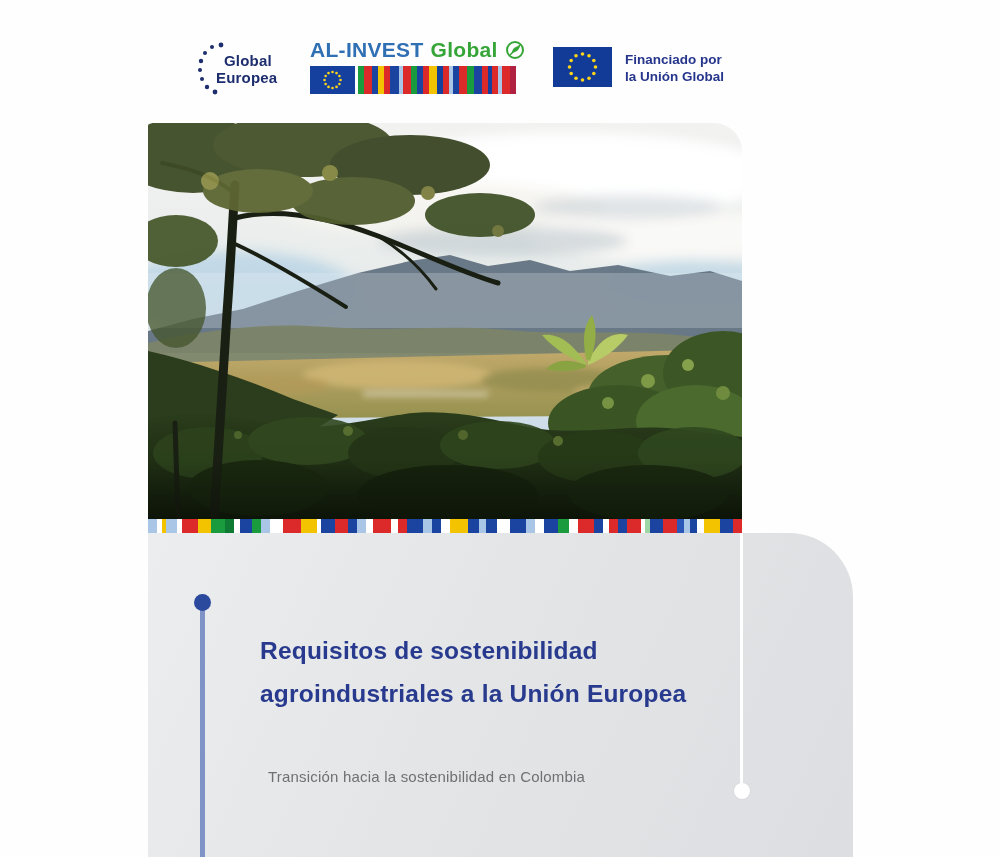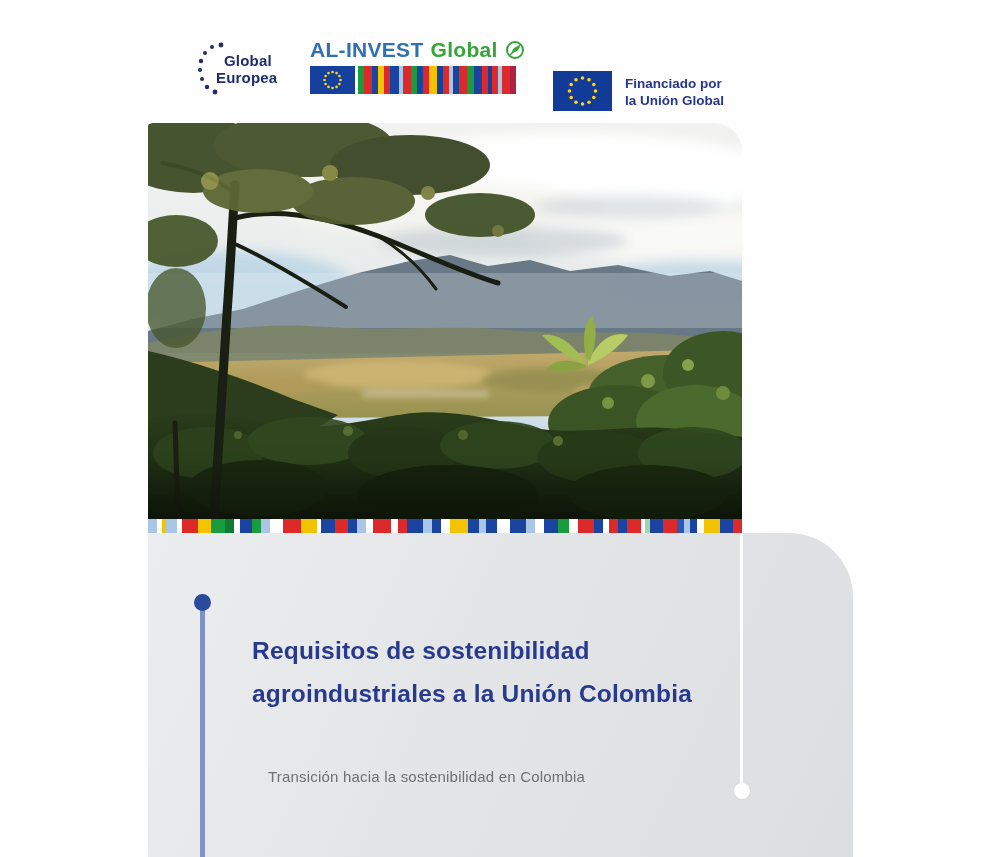--- a/index.html
+++ b/index.html
@@ -18,21 +18,21 @@
 
   .alinvest { position:absolute; left:310px; top:38px; width:206px; }
   .alinvest-title { font-size:21px; font-weight:bold; color:#2f6fb4; letter-spacing:.3px; white-space:nowrap; display:flex; align-items:center; gap:7px; }
   .alinvest-title .verde { color:#36a537; }
   .alinvest-title svg { flex:0 0 auto; }
   .alinvest-bar { display:flex; height:28px; margin-top:4px; }
   .alinvest-flag { position:relative; width:45px; height:28px; background:#16409e; margin-right:3px; flex:0 0 auto; }
   .stripes { display:flex; }
   .stripes i { display:block; height:100%; flex-basis:0; }
 
-  .eu { position:absolute; left:553px; top:47px; display:flex;margin-top:24px; }
+  .eu { position:absolute; left:553px; top:47px; display:flex; }
   .eu-flag { position:relative; width:59px; height:40px; background:#123a97; flex:0 0 auto; }
   .eu-text { margin-left:13px; padding-top:4px; font-size:13.5px; font-weight:bold; color:#26358c; line-height:17px; white-space:nowrap; }
 
   
   .photo { position:absolute; left:148px; top:123px; width:594px; height:396px;
            border-radius:3px 28px 0 0; overflow:hidden; }
   .photo svg { display:block; }
 
   
   .stripe-bar { position:absolute; left:148px; top:519px; width:594px; height:14px; }
@@ -41,21 +41,21 @@
   .panel { position:absolute; left:148px; top:533px; width:705px; height:324px;
            border-radius:0 64px 0 0;
            background:linear-gradient(115deg,#ecedee 0%,#e3e5e7 45%,#dcdee1 100%); }
 
   .white-line { position:absolute; left:740px; top:533px; width:3px; height:252px; background:#ffffff; }
   .white-dot  { position:absolute; left:734px; top:783px; width:16px; height:16px; border-radius:50%; background:#ffffff; box-shadow:0 0 2px rgba(0,0,0,.08); }
 
   .accent-line { position:absolute; left:200px; top:601px; width:5px; height:256px; background:#8093c7; }
   .accent-dot  { position:absolute; left:194px; top:594px; width:17px; height:17px; border-radius:50%; background:#2b4a9e; }
 
-  .title { position:absolute; left:252px; top:629px; width:500px;
+  .title { position:absolute; left:260px; top:629px; width:500px;
            font-size:24.5px; font-weight:bold; color:#283a8e; line-height:43px; letter-spacing:.2px; }
   .subtitle { position:absolute; left:268px; top:768px; font-size:15px; color:#6f7073; letter-spacing:.2px; }
 </style>
 </head>
 <body>
 
 <div class="page">
 
   <div class="gg">
     <svg width="30" height="60" viewBox="0 0 30 60">
@@ -339,17 +339,17 @@
     </div>
 
   <div class="panel"></div>
   <div class="white-line"></div>
   <div class="white-dot"></div>
   <div class="accent-line"></div>
   <div class="accent-dot"></div>
 
   <div class="title">
     <div>Requisitos de sostenibilidad</div>
-    <div>agroindustriales a la Unión Colombia</div>
+    <div>agroindustriales a la Unión Europea</div>
   </div>
   <div class="subtitle">Transición hacia la sostenibilidad en Colombia</div>
 
 </div>
 
 </body></html>

